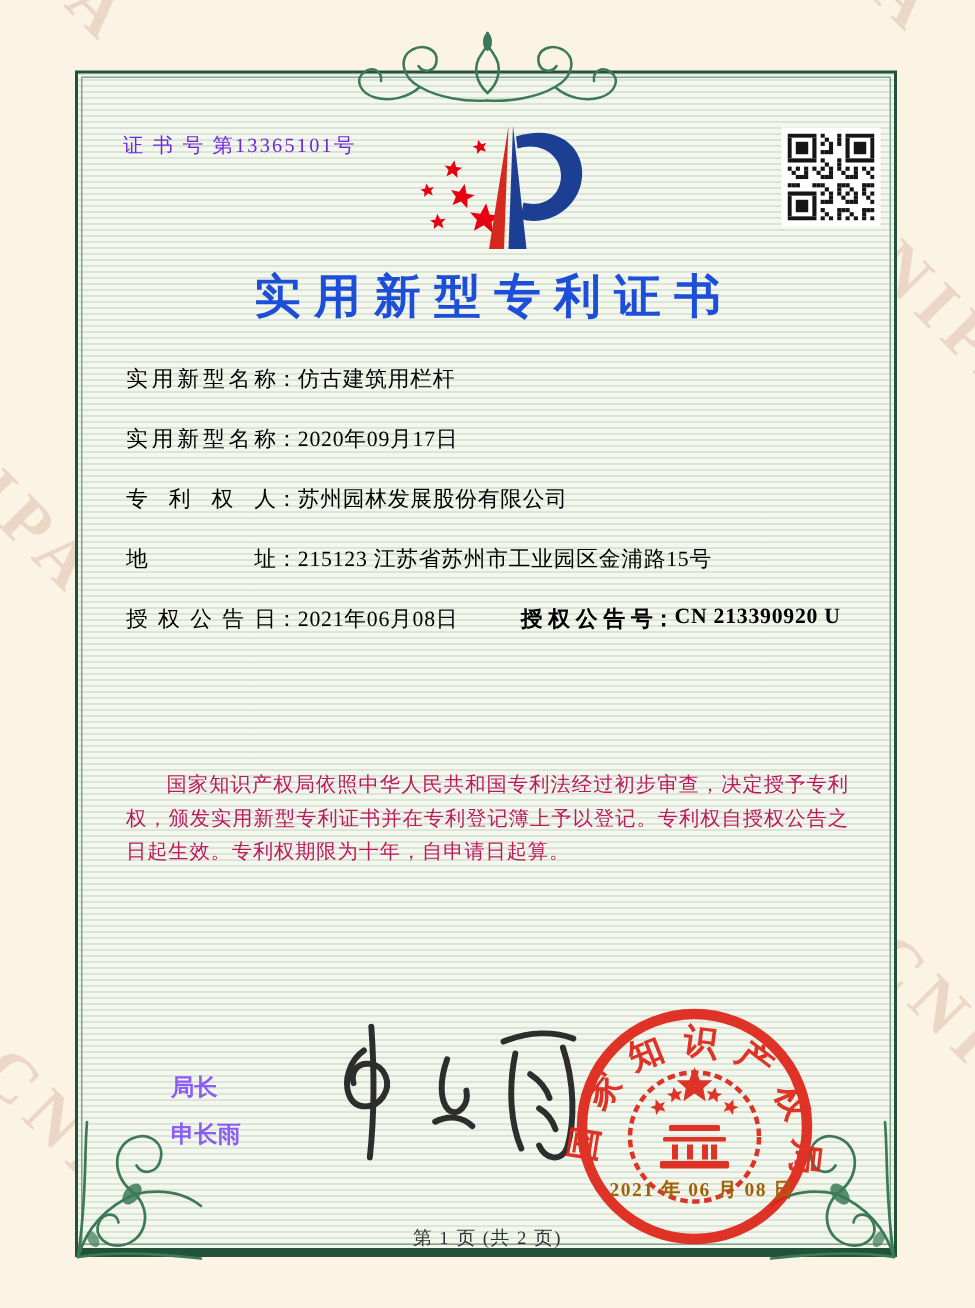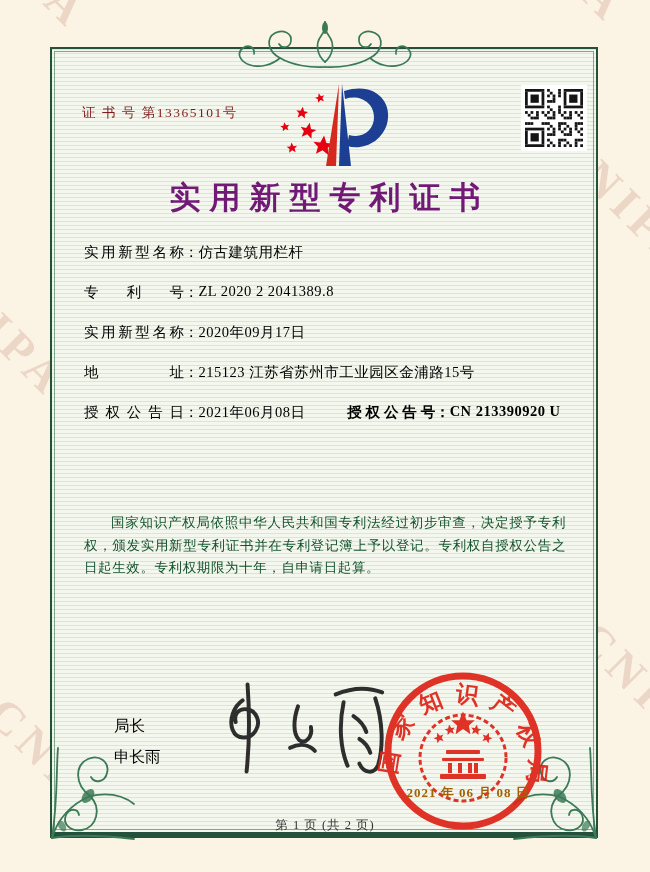--- a/index.html
+++ b/index.html
@@ -32,56 +32,56 @@
     border-bottom-width:6px;
   }
   .panel-inner {
     position:absolute; left:2px; top:2px; right:2px; bottom:2px;
     border:1.5px solid #7ea78c; pointer-events:none;
   }
 
   .ornament { position:absolute; pointer-events:none; }
 
   .cert-number {
-    position:absolute; left:82px; top:104px;
-    font-size:13.5px; letter-spacing:1.5px; color:#7f1d1d;
+    position:absolute; left:82px; top:88px;
+    font-size:13.5px; letter-spacing:1.5px; color:#6d28d9;
   }
 
   .logo { position:absolute; left:263px; top:78px; width:142px; height:92px; }
 
   .qr { position:absolute; left:521px; top:85px; width:66px; height:66px;
         background:#ffffff; padding:4px; }
 
   .title {
     position:absolute; left:0; top:177px; width:650px;
     text-align:center; font-size:31px; font-weight:700;
-    letter-spacing:9px; text-indent:9px; color:#701a75;
+    letter-spacing:9px; text-indent:9px; color:#1d4ed8;
   }
 
   .fields { position:absolute; left:84px; top:243px; width:500px; }
   .frow { height:26px; margin-bottom:14px; font-size:14.5px; color:#000000;
           white-space:nowrap; }
   .flabel { display:inline-block; width:100px; text-align:justify;
             text-align-last:justify; vertical-align:top; }
   .fcolon { display:inline-block; vertical-align:top; }
   .fvalue { display:inline-block; vertical-align:top; letter-spacing:0.5px; }
   .grant-pair { display:inline-block; margin-left:38px;font-weight:bold; }
   .grant-pair .flabel { width:88px; }
 
   .body-text {
     position:absolute; left:84px; top:512px; width:482px;
-    font-size:13.5px; line-height:22.5px; color:#14532d;
+    font-size:13.5px; line-height:22.5px; color:#be185d;
     text-align:justify; letter-spacing:0.6px;
   }
   .body-text p { text-indent:2em; }
 
   .signer {
     position:absolute; left:114px; top:710px;
     font-family:"Liberation Sans","DejaVu Sans",sans-serif;
-    font-weight:normal; font-size:15.5px; color:#000000; line-height:31px;
+    font-weight:bold; font-size:15.5px; color:#8b5cf6; line-height:31px;
   }
 
   .signature { position:absolute; left:203px; top:676px; width:198px; height:112px; }
 
   .seal { position:absolute; left:370px; top:658px; width:186px; height:186px;
           opacity:0.92; }
   .seal-date {
     position:absolute; left:392px; top:784px; width:152px; text-align:center;
     font-size:13px; letter-spacing:1px; color:#a16207; font-weight:bold;
   }
@@ -285,24 +285,24 @@
       </g>
   </svg>
 
   <div class="title">实用新型专利证书</div>
 
   <div class="fields">
     <div class="frow">
       <span class="flabel">实用新型名称</span><span class="fcolon">：</span><span class="fvalue">仿古建筑用栏杆</span>
     </div>
     <div class="frow">
-      <span class="flabel">专利号</span><span class="fcolon">：</span><span class="fvalue">ZL 2020 2 2041389.8</span>
-    </div>
-    <div class="frow">
       <span class="flabel">实用新型名称</span><span class="fcolon">：</span><span class="fvalue">2020年09月17日</span>
+    </div>
+    <div class="frow">
+      <span class="flabel">专利权人</span><span class="fcolon">：</span><span class="fvalue">苏州园林发展股份有限公司</span>
     </div>
     <div class="frow">
       <span class="flabel">地址</span><span class="fcolon">：</span><span class="fvalue">215123 江苏省苏州市工业园区金浦路15号</span>
     </div>
     <div class="frow">
       <span class="flabel">授权公告日</span><span class="fcolon">：</span><span class="fvalue">2021年06月08日</span>
       <span class="grant-pair">
         <span class="flabel">授权公告号</span><span class="fcolon">：</span><span class="fvalue">CN 213390920 U</span>
       </span>
     </div>

